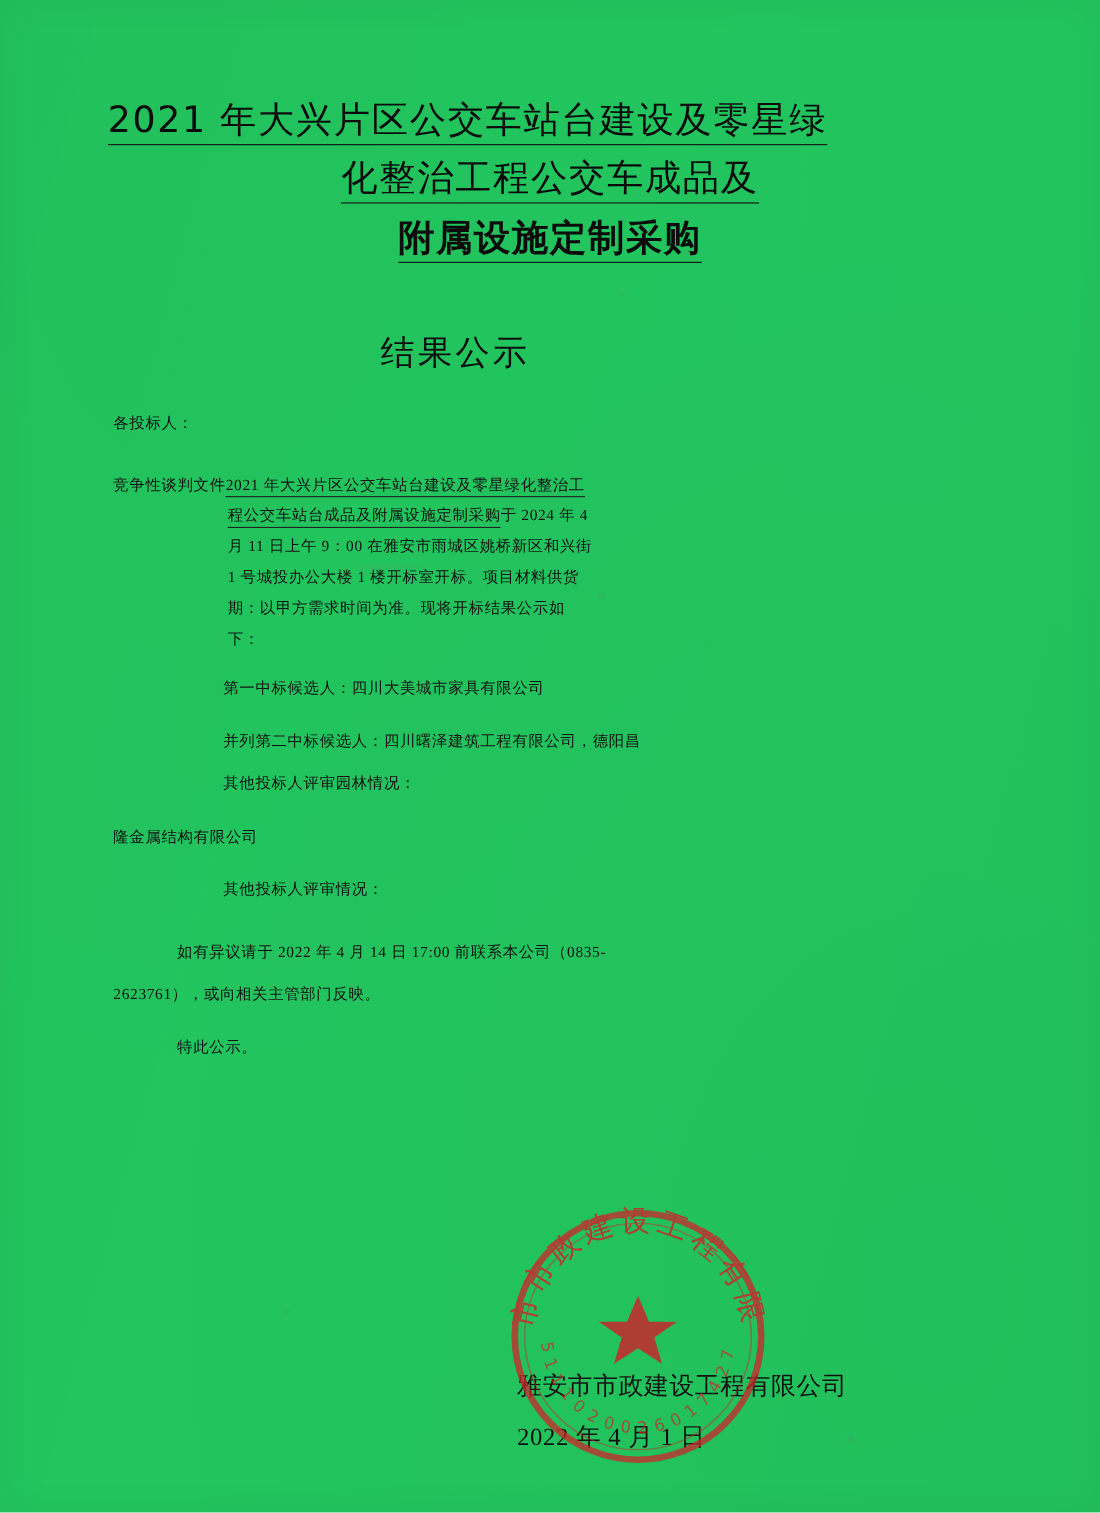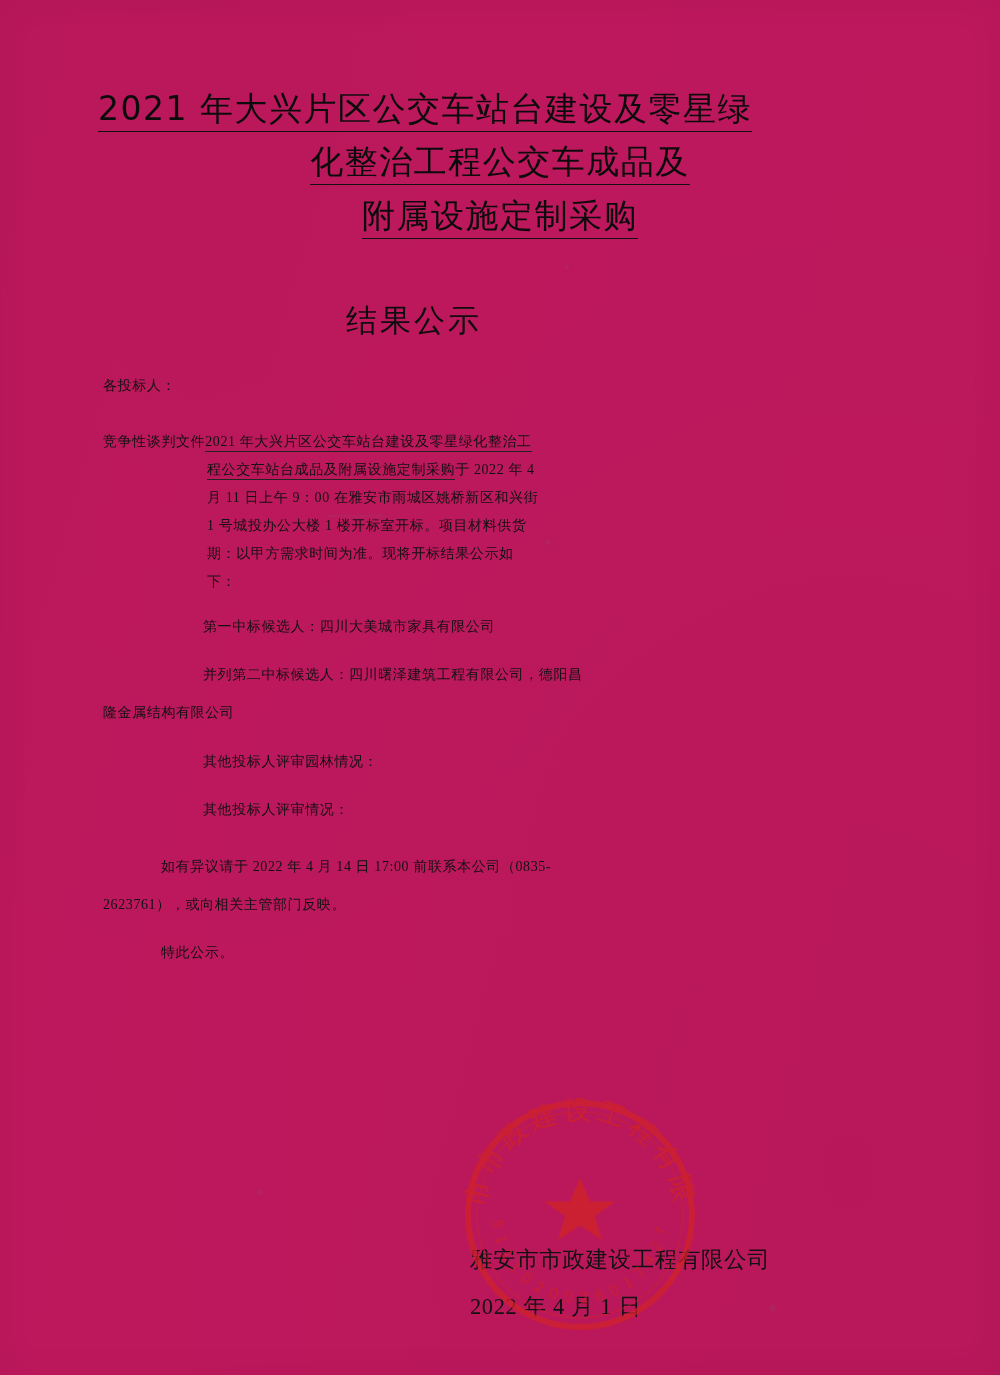--- a/index.html
+++ b/index.html
@@ -7,21 +7,21 @@
     padding: 0;
     background: #ffffff;
   }
   body {
     font-family: "Liberation Serif", "DejaVu Serif", serif;
   }
   .page {
     position: relative;
     width: 1000px;
     height: 1375px;
-    background: #be185d;
+    background: #22c55e;
     overflow: hidden;
   }
   
   .paper-texture {
     position: absolute;
     inset: 0;
     background:
       radial-gradient(ellipse at 20% 10%, rgba(0,0,0,0.012), rgba(0,0,0,0) 60%),
       radial-gradient(ellipse at 85% 85%, rgba(0,0,0,0.02), rgba(0,0,0,0) 65%),
       linear-gradient(105deg, rgba(0,0,0,0.015) 0%, rgba(0,0,0,0) 35%, rgba(0,0,0,0.01) 100%);
@@ -55,21 +55,21 @@
     color: #0b0b0b;
     line-height: 1.62;
     white-space: nowrap;
   }
   .title-line .u {
     border-bottom: 1.6px solid #111;
     padding-bottom: 3px;
   }
   .title-line.l1 { text-align: left; margin-left: 8px; }
   .title-line.l2 { text-align: center; }
-  .title-line.l3 { text-align: center; }
+  .title-line.l3 { text-align: center; font-weight: bold; }
 
   .subtitle {
     position: absolute;
     left: 0;
     top: 300px;
     width: 828px;
     text-align: center;
     font-family: "DejaVu Sans", "Liberation Sans", sans-serif;
     font-size: 31px;
     letter-spacing: 3px;
@@ -169,32 +169,32 @@
 
     <div class="body-block">
 
       <p class="para salutation">各投标人：</p>
 
       <div class="para p-main lh-wide">
         <span class="seg first">
           <span>竞争性谈判文件</span><span class="u">2021 年大兴片区公交车站台建设及零星绿化整治工</span>
         </span>
         <span class="seg cont">
-          <span class="u">程公交车站台成品及附属设施定制采购</span><span>于 2022 年 4</span>
+          <span class="u">程公交车站台成品及附属设施定制采购</span><span>于 2024 年 4</span>
         </span>
         <span class="seg cont">月 11 日上午 9：00 在雅安市雨城区姚桥新区和兴街</span>
         <span class="seg cont">1 号城投办公大楼 1 楼开标室开标。项目材料供货</span>
         <span class="seg cont">期：以甲方需求时间为准。现将开标结果公示如</span>
         <span class="seg cont">下：</span>
       </div>
 
       <p class="para indent-1 gap-lg">第一中标候选人：四川大美城市家具有限公司</p>
       <p class="para indent-1">并列第二中标候选人：四川曙泽建筑工程有限公司，德阳昌</p>
+      <p class="para indent-1 gap-lg">其他投标人评审园林情况：</p>
       <p class="para gap-lg">隆金属结构有限公司</p>
-      <p class="para indent-1 gap-lg">其他投标人评审园林情况：</p>
       <p class="para indent-1 gap-xl">其他投标人评审情况：</p>
 
       <p class="para indent-0">如有异议请于 2022 年 4 月 14 日 17:00 前联系本公司（0835-</p>
       <p class="para gap-lg">2623761），或向相关主管部门反映。</p>
       <p class="para indent-0">特此公示。</p>
     </div>
 
     <div class="signature-block">
       <div class="line1">雅安市市政建设工程有限公司</div>
       <div class="line2">2022 年 4 月 1 日</div>

